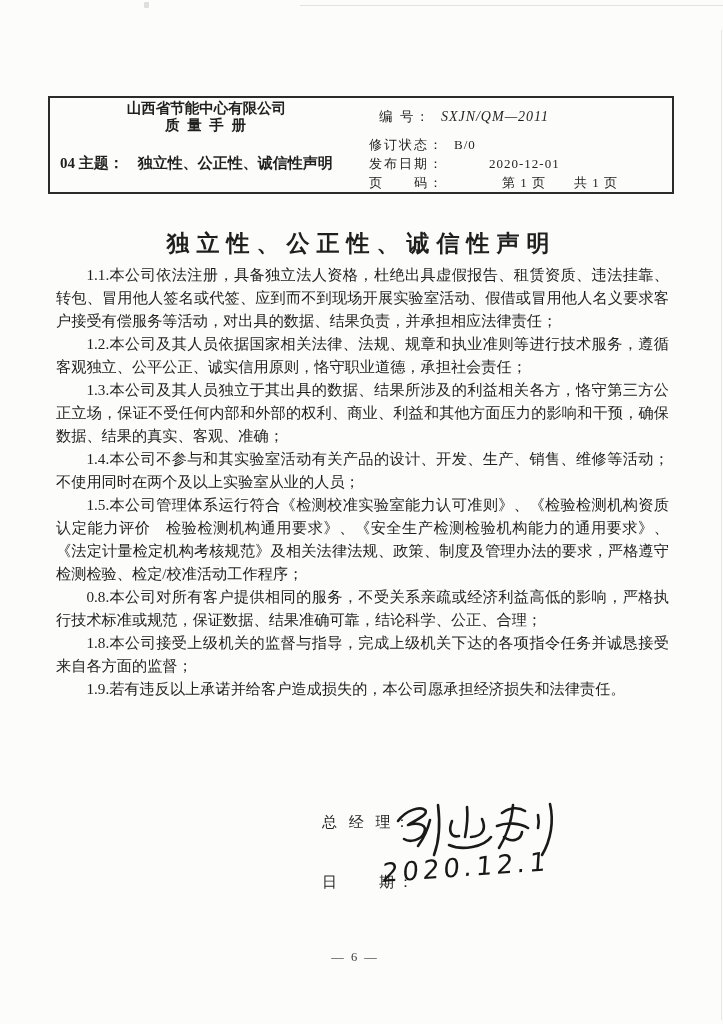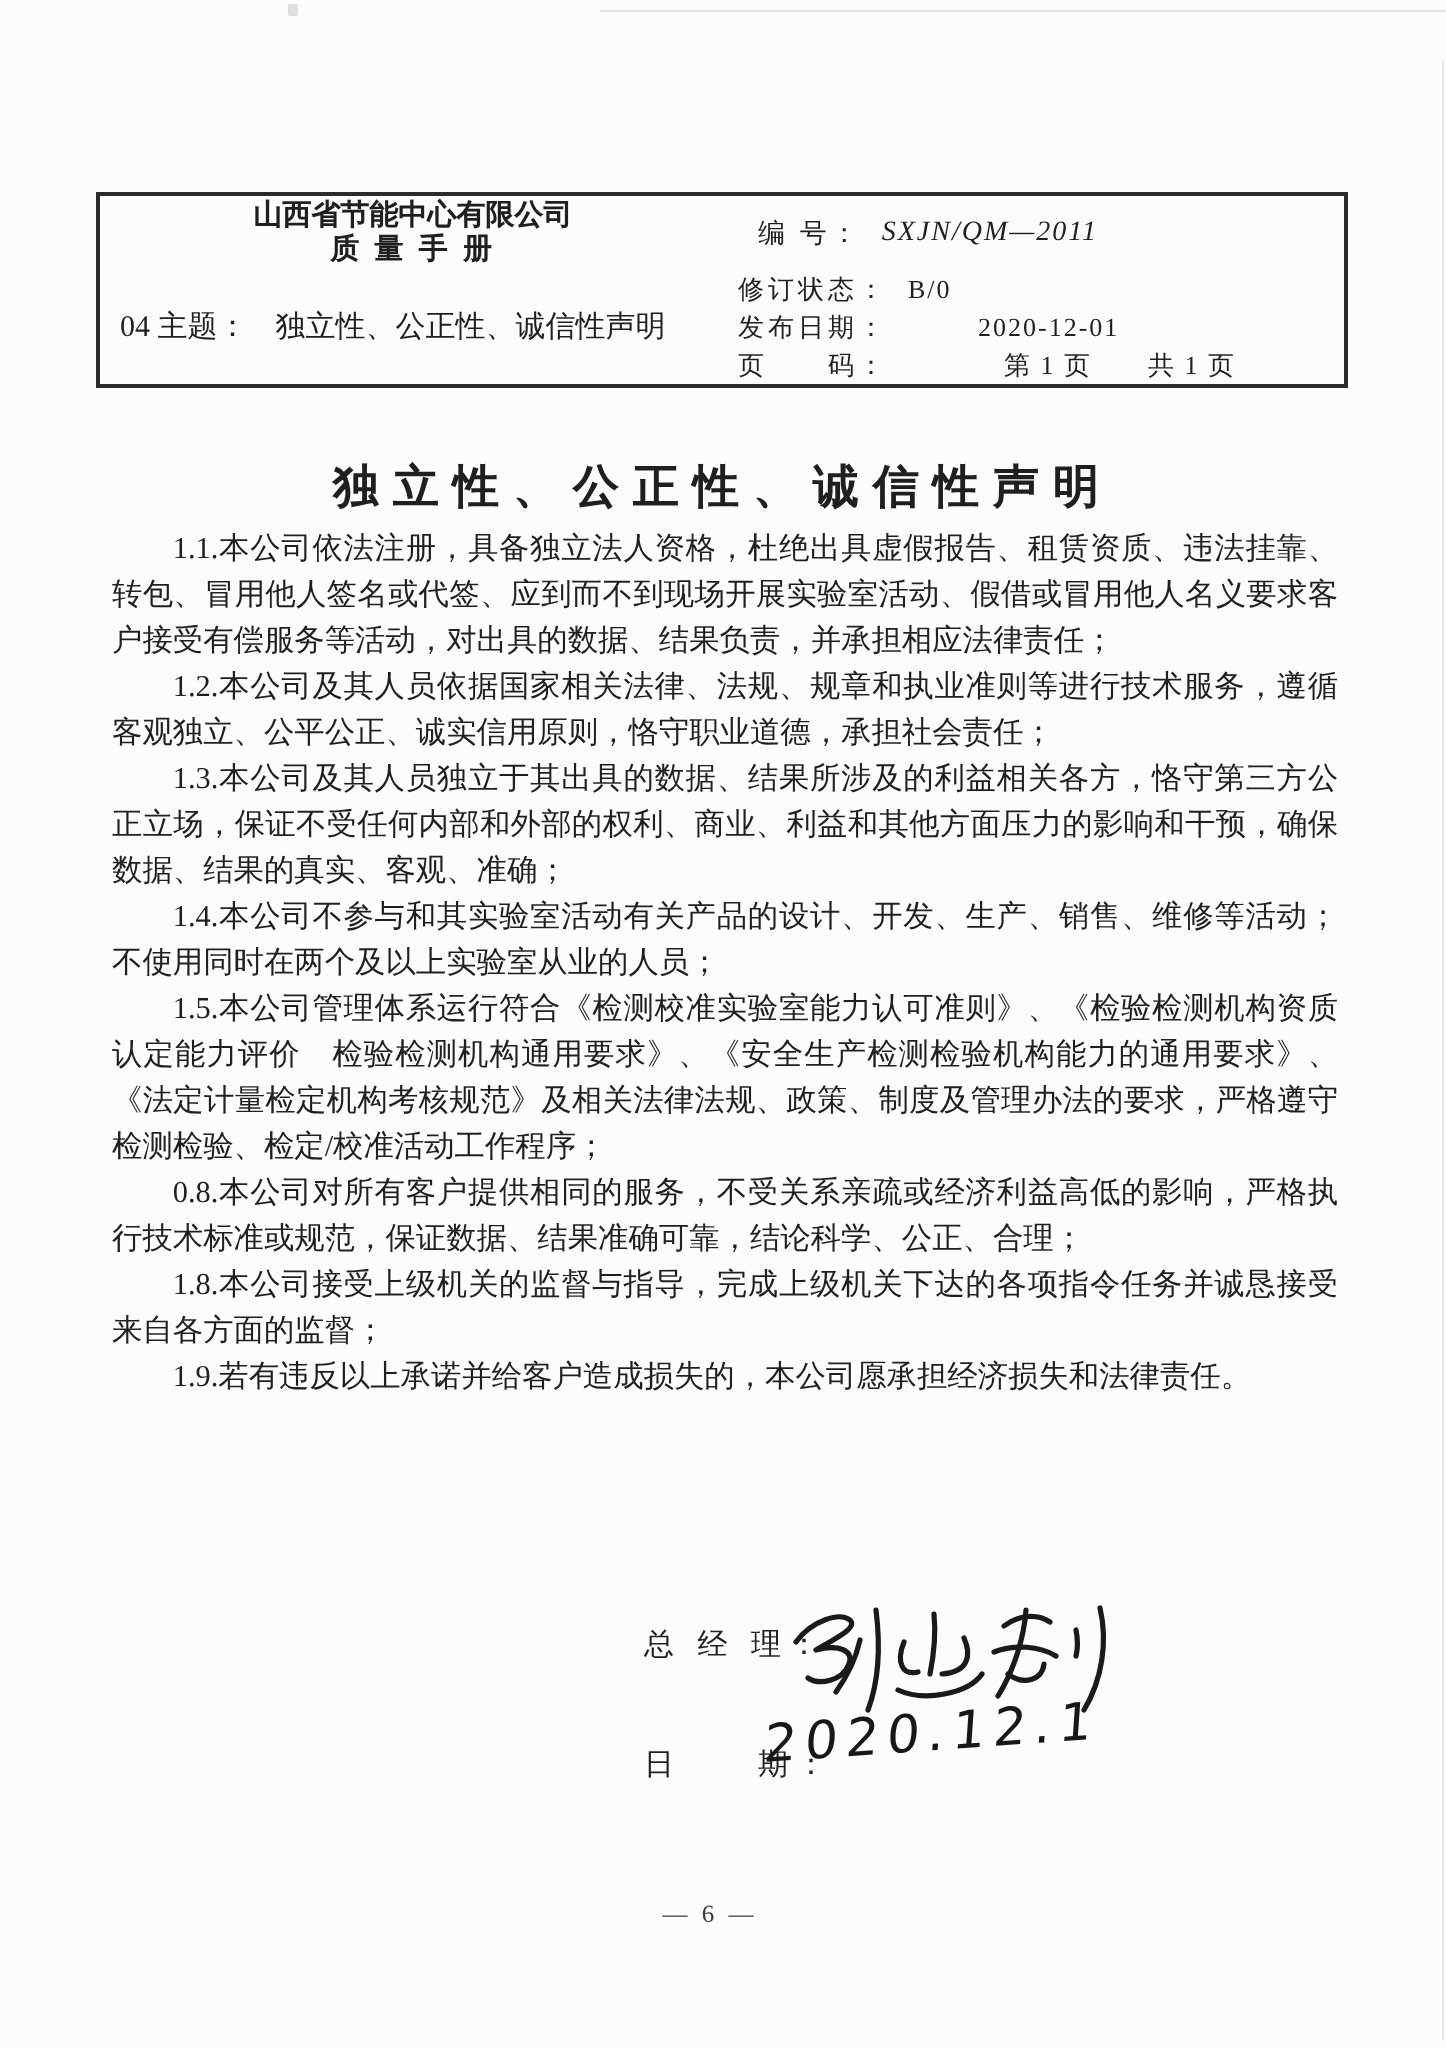--- a/index.html
+++ b/index.html
@@ -39,21 +39,21 @@
     border-right:1px solid var(--border);
     display:flex;flex-direction:column;justify-content:center;align-items:center;
     font-weight:bold;font-size:14.5px;line-height:17px;
   }
   .cell-company .manual-line{letter-spacing:2px;}
   .cell-topic{
     grid-column:1;grid-row:2/5;
     border-right:1px solid var(--border);border-top:1px solid var(--border);
     display:flex;align-items:center;
     padding-left:10px;
-    font-weight:normal;font-size:15px;text-align:right;
+    font-weight:bold;font-size:15px;text-align:right;
   }
   .cell-topic .topic-value{margin-left:14px;}
   .cell-docno{
     grid-column:2;grid-row:1;
     display:flex;align-items:center;
     padding-left:16px;font-size:13.5px;
   }
   .cell-docno .doc-no-value{
     font-style:italic;margin-left:10px;font-size:14px;letter-spacing:1px;
   }

